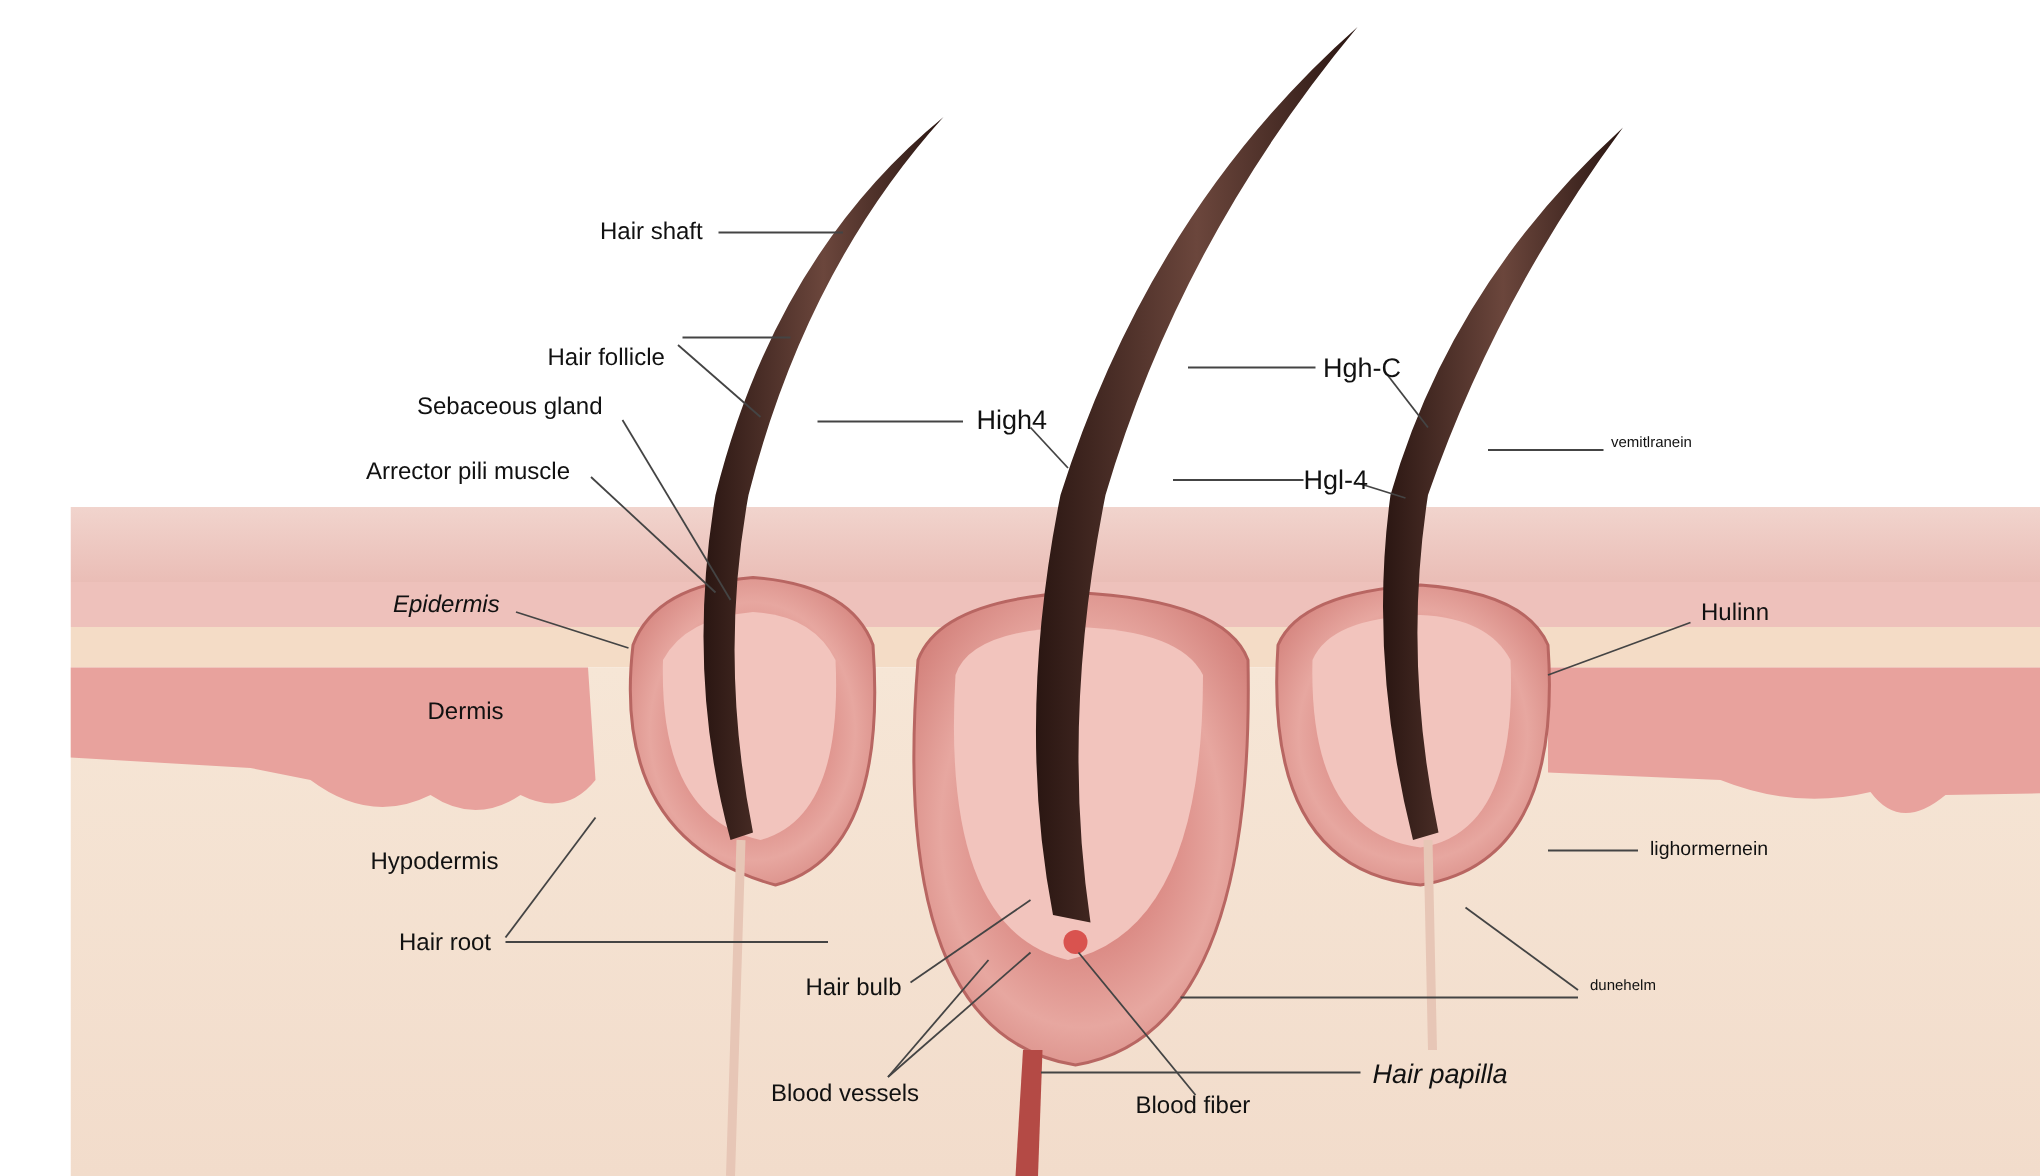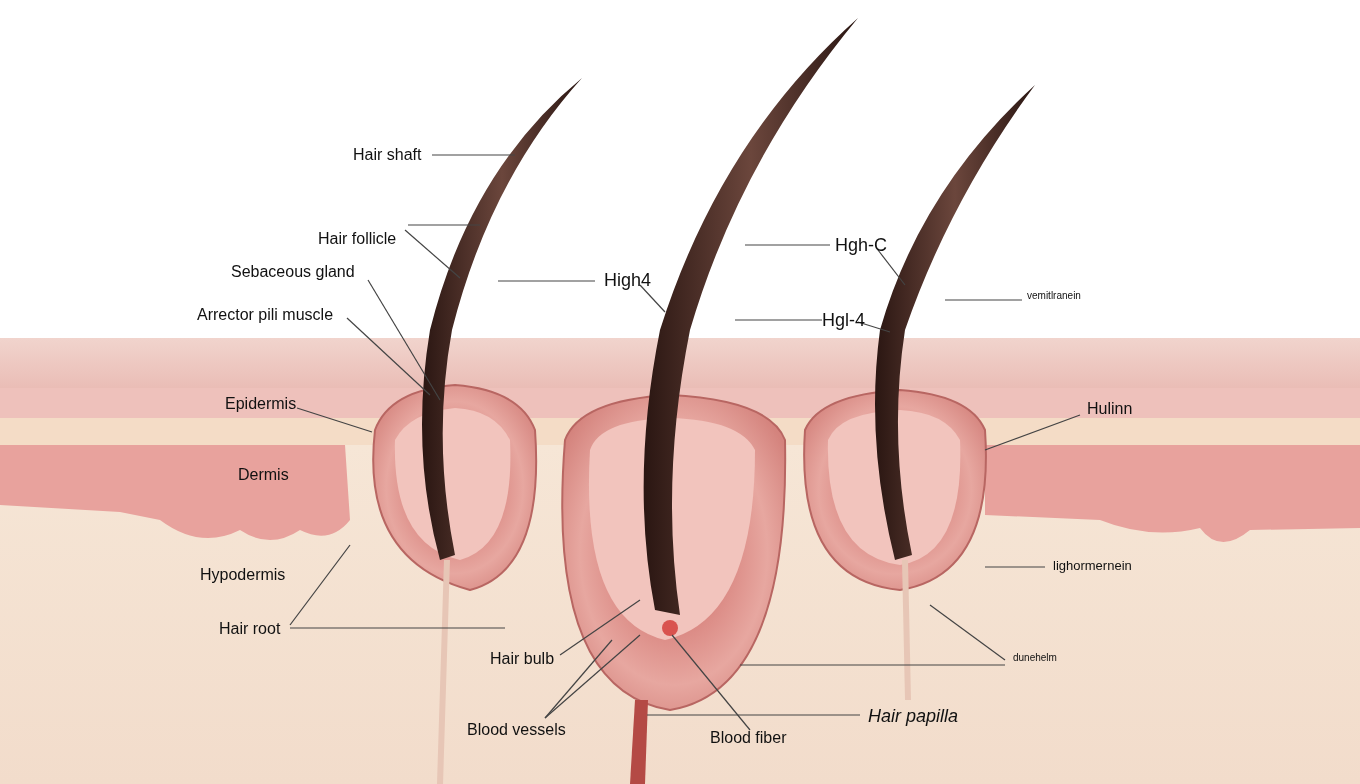--- a/index.html
+++ b/index.html
@@ -1,17 +1,17 @@
 <!DOCTYPE html>
 <html><head>
 <meta charset="utf-8">
 <style>
   html, body { margin: 0; padding: 0; }
   body { width: 1360px; height: 784px; overflow: hidden; background: #ffffff; font-family: "Liberation Sans", sans-serif; }
-  #stage { position: relative; width: 1126px; height: 784px; }
+  #stage { position: relative; width: 1126px; height: 784px; margin-left: 47px; }
   svg.art { position: absolute; left: 0; top: 0; }
   .lbl { position: absolute; color: #111; white-space: nowrap; line-height: 1; }
   .lbl.mid { font-size: 16px; }
   .lbl.sm { font-size: 18px; }
 </style>
 </head>
 <body>
 
 <div id="stage">
   <svg class="art" width="1360" height="784" viewBox="0 0 1360 784">
@@ -96,21 +96,21 @@
       <line x1="740" y1="665" x2="1005" y2="665"></line>
       <line x1="930" y1="605" x2="1005" y2="660"></line>
       <line x1="985" y1="567" x2="1045" y2="567"></line>
     </g>
   </svg>
 
   <span class="lbl mid" style="left:353px;top:147px;">Hair shaft</span>
   <span class="lbl mid" style="left:318px;top:231px;">Hair follicle</span>
   <span class="lbl mid" style="left:231px;top:264px;">Sebaceous gland</span>
   <span class="lbl mid" style="left:197px;top:307px;">Arrector pili muscle</span>
-  <span class="lbl mid" style="left:225px;top:396px;">Epidermis</span>
+  <span class="lbl mid" style="left:215px;top:396px;font-style:italic;">Epidermis</span>
   <span class="lbl mid" style="left:238px;top:467px;">Dermis</span>
   <span class="lbl mid" style="left:200px;top:567px;">Hypodermis</span>
   <span class="lbl mid" style="left:219px;top:621px;">Hair root</span>
   <span class="lbl mid" style="left:490px;top:651px;">Hair bulb</span>
   <span class="lbl mid" style="left:467px;top:722px;">Blood vessels</span>
   <span class="lbl mid" style="left:710px;top:730px;">Blood fiber</span>
   <span class="lbl sm" style="left:868px;top:707px;font-style:italic;">Hair papilla</span>
   <span class="lbl sm" style="left:604px;top:271px;">High4</span>
   <span class="lbl sm" style="left:835px;top:236px;">Hgh-C</span>
   <span class="lbl sm" style="left:822px;top:311px;">Hgl-4</span>

